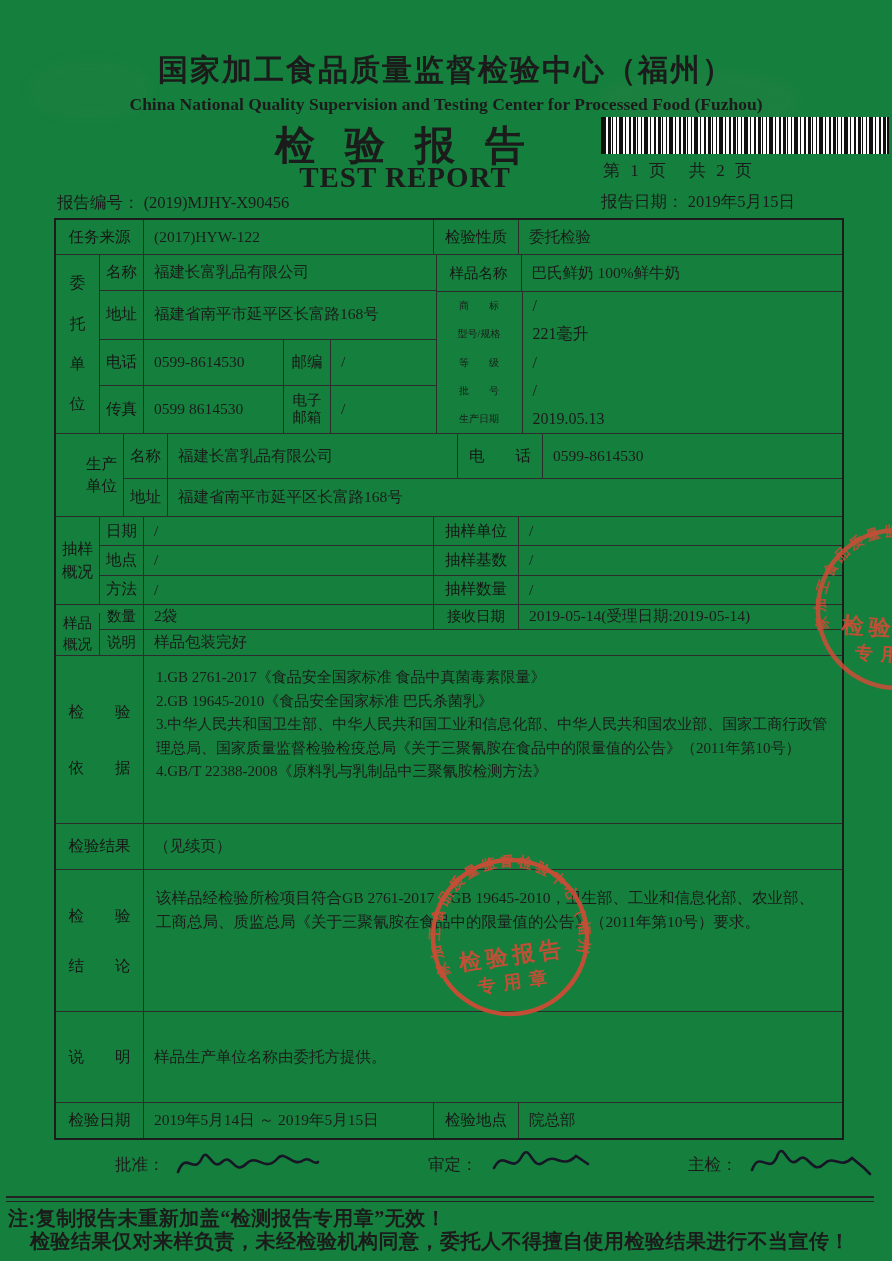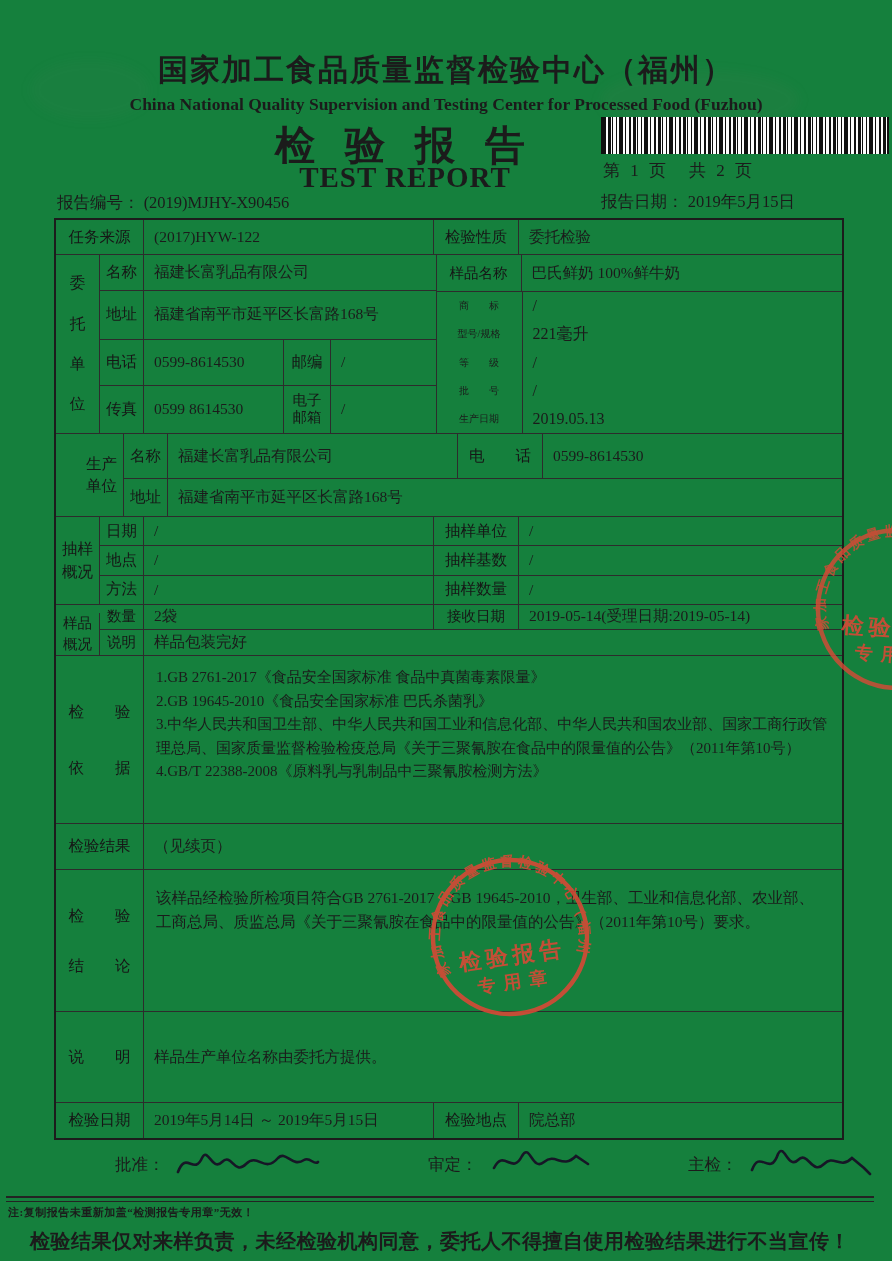--- a/index.html
+++ b/index.html
@@ -55,21 +55,21 @@
   
   .stamp{opacity:.88;}
   .stamp1{left:428px;top:855px;transform:rotate(-8deg);}
   .stamp2{left:812px;top:524px;transform:rotate(4deg);}
 
   
   .sigrow{top:1142px;left:0;width:892px;height:46px;}
   .siglabel{position:absolute;font-size:16.5px;top:12px;}
   .sigimg{position:absolute;top:0px;}
   .dbl-rule{left:6px;top:1196px;width:868px;height:3px;border-top:2.5px solid #232323;border-bottom:1.5px solid #232323;}
-  .note1{left:8px;top:1205px;font-size:11px;font-weight:600;letter-spacing:.5px;}
+  .note1{left:8px;top:1205px;font-size:20px;font-weight:600;letter-spacing:.5px;}
   .note2{left:30px;top:1228px;font-size:20px;font-weight:700;letter-spacing:.5px;}
 
   .ghost{border-radius:50%;filter:blur(6px);}
 </style>
 </head>
 <body>
 
 <div class="page">
 
   <div class="abs ghost" style="left:30px;top:60px;width:120px;height:60px;background:rgba(120,120,120,.05);"></div>

